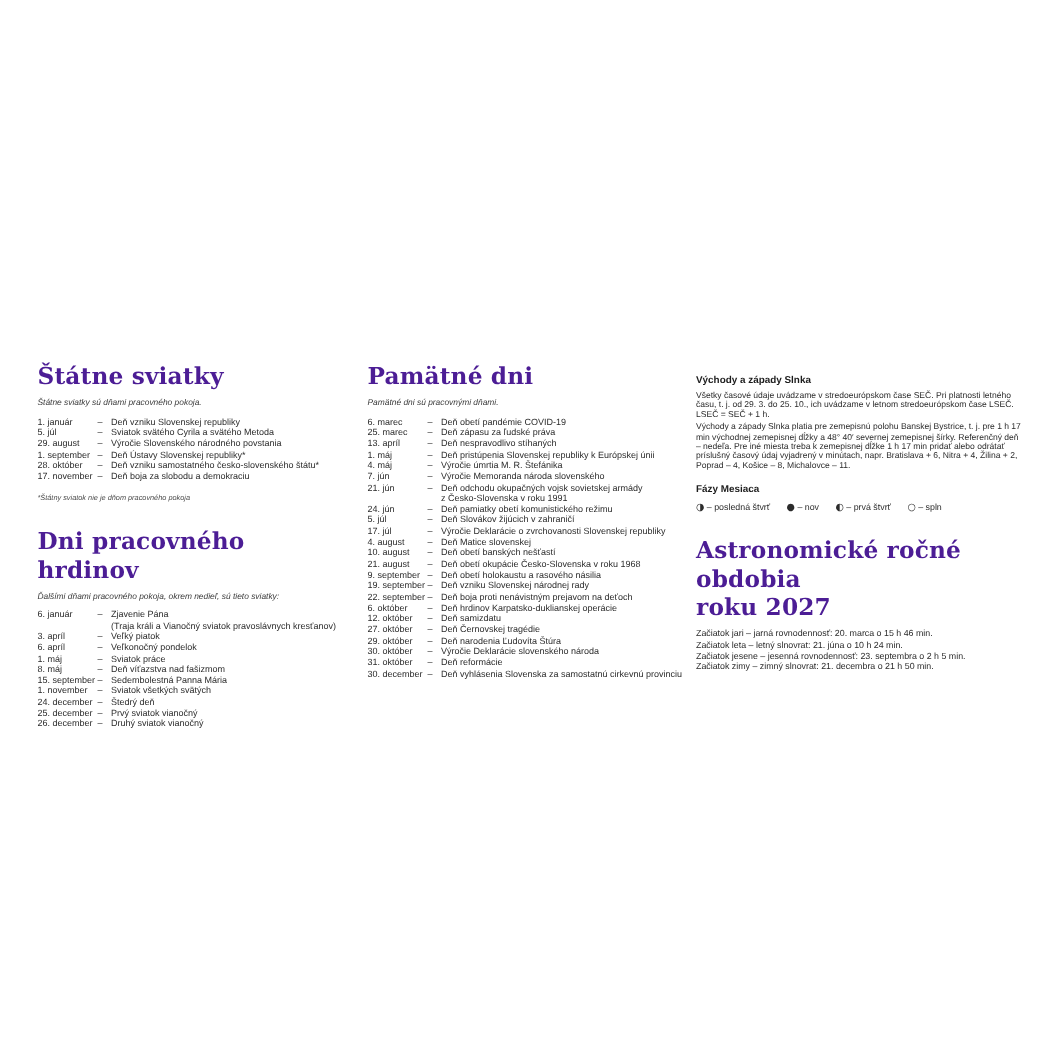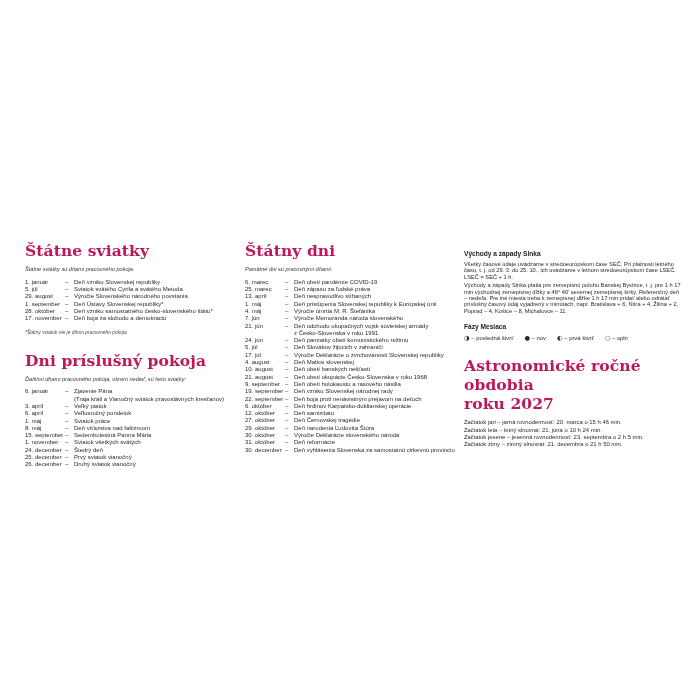--- a/index.html
+++ b/index.html
@@ -8,21 +8,21 @@
     font-family:"Liberation Sans",sans-serif;color:#2b2b2b;
     -webkit-font-smoothing:antialiased;
   }
   .col{position:absolute;top:241px;}
   #col1{left:25px;width:202px;}
   #col2{left:245px;width:212px;}
   #col3{left:464px;width:218px;}
 
   h1{
     font-family:"DejaVu Serif","Liberation Serif",serif;
-    font-weight:bold;color:#be185d;
+    font-weight:bold;color:#4c1d95;
     font-size:15.5px;line-height:19px;margin:0 0 6px 0;
     white-space:pre-line;letter-spacing:.1px;
   }
   h1.mt{margin-top:15px;}
   h2{
     font-size:6.6px;line-height:8px;margin:9px 0 3px 0;color:#1c1c1c;
     font-weight:bold;
   }
   .sub{
     font-style:italic;font-size:5.6px;line-height:6.8px;color:#3a3a3a;margin:0 0 6px 0;
@@ -76,21 +76,21 @@
         <span class="label">Deň vzniku samostatného česko-slovenského štátu*</span>
       </div>
       <div class="row">
         <span class="date">17. november</span>
         <span class="dash">–</span>
         <span class="label">Deň boja za slobodu a demokraciu</span>
       </div>
     </div>
   <p class="footnote">*Štátny sviatok nie je dňom pracovného pokoja</p>
 
-  <h1 class="mt">Dni príslušný pokoja</h1>
+  <h1 class="mt">Dni pracovného hrdinov</h1>
   <p class="sub">Ďalšími dňami pracovného pokoja, okrem nedieľ, sú tieto sviatky:</p>
   <div class="list">
       <div class="row">
         <span class="date">6. január</span>
         <span class="dash">–</span>
         <span class="label">Zjavenie Pána
 (Traja králi a Vianočný sviatok pravoslávnych kresťanov)</span>
       </div>
       <div class="row">
         <span class="date">3. apríl</span>
@@ -134,21 +134,21 @@
       </div>
       <div class="row">
         <span class="date">26. december</span>
         <span class="dash">–</span>
         <span class="label">Druhý sviatok vianočný</span>
       </div>
     </div>
 </section>
 
 <section class="col" id="col2">
-  <h1>Štátny dni</h1>
+  <h1>Pamätné dni</h1>
   <p class="sub">Pamätné dni sú pracovnými dňami.</p>
   <div class="list">
       <div class="row">
         <span class="date">6. marec</span>
         <span class="dash">–</span>
         <span class="label">Deň obetí pandémie COVID-19</span>
       </div>
       <div class="row">
         <span class="date">25. marec</span>
         <span class="dash">–</span>

